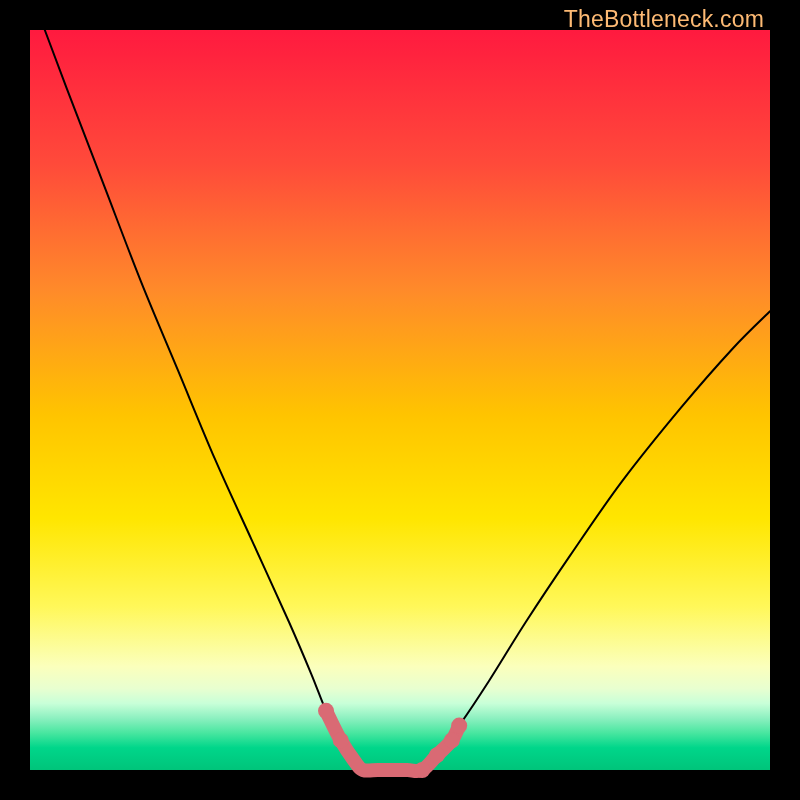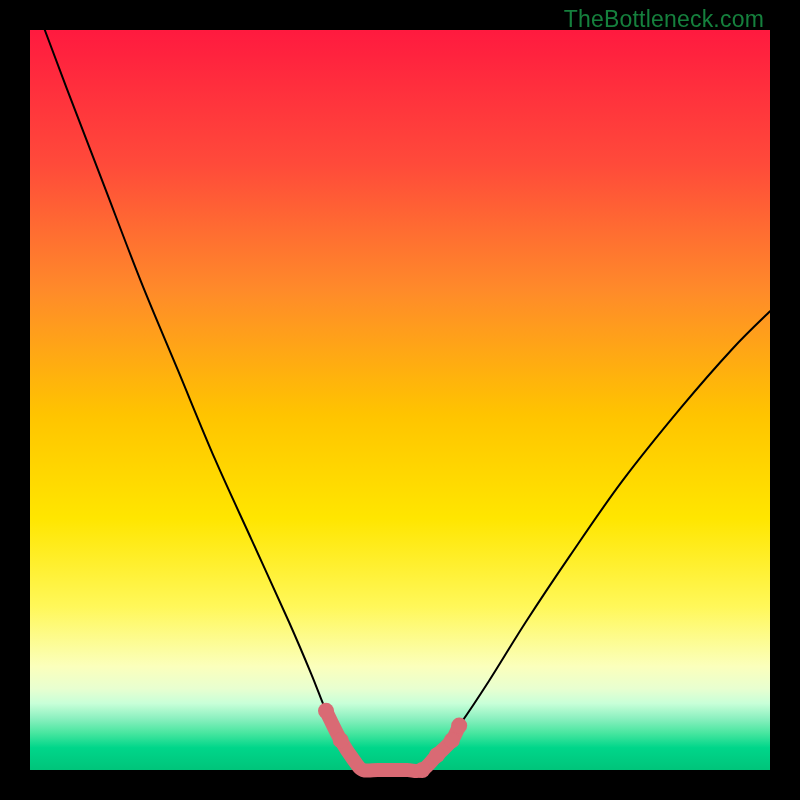--- a/index.html
+++ b/index.html
@@ -36,21 +36,21 @@
       #8cf0c0 93%,
       #48e6a0 95%,
       #00d68a 97%,
       #00c47a 100%
     );
   }
   .watermark {
     position: absolute;
     top: 6px;
     right: 36px;
-    color: #15803d;
+    color: #fdba74;
     font-size: 23px;
     letter-spacing: 0.2px;
     user-select: none;
   }
   svg.curve {
     position: absolute;
     left: 0;
     top: 0;
     width: 740px;
     height: 740px;

